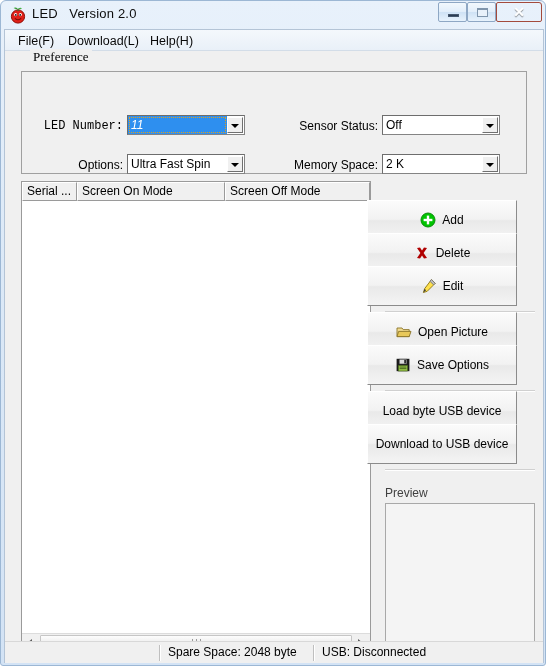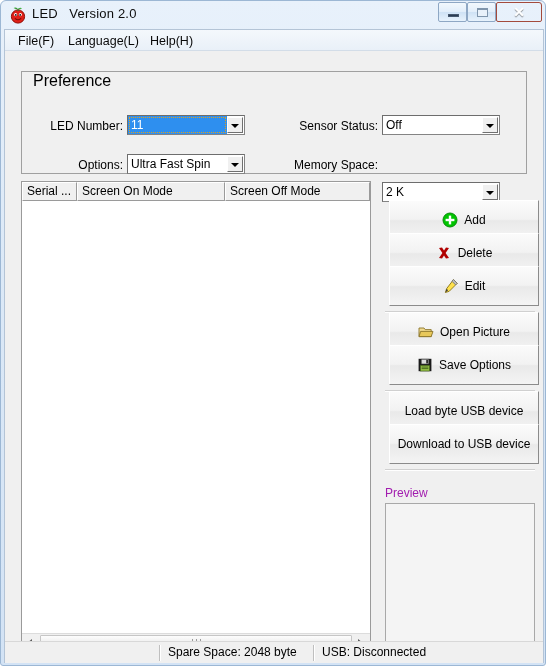--- a/index.html
+++ b/index.html
@@ -139,25 +139,26 @@
   #groupbox {
     position: absolute;
     left: 16px; top: 41px;
     width: 506px; height: 103px;
     border: 1px solid #a0a0a0;
     box-sizing: border-box;
     background: transparent;
   }
   #groupbox-label {
     position: absolute;
-    left: 25px; top: 42px;
+    left: 25px; top: 19px;
     background: #f0f0f0;
     padding: 0 3px;
-    font-size: 16px;
-    color: #000;
+    font-size: 13px;
+    color: #000;
+    font-family: Liberation Serif, serif;
   }
 
   .field-label {
     position: absolute;
     font-size: 12px;
     color: #000;
     text-align: right;
     white-space: nowrap;
   }
 
@@ -180,21 +181,21 @@
     overflow: hidden;
     white-space: nowrap;
   }
   .combo.focused .combo-field {
     position: absolute;
     left: 0; top: 0; right: 17px; bottom: 0;
     background: #2e8fef;
     outline: 1px dotted #e0a020;
     outline-offset: -2px;
   }
-  .combo.focused .combo-text { color: #ffffff; }
+  .combo.focused .combo-text { color: #ffffff; font-style: italic; }
   .combo-btn {
     position: absolute;
     right: 1px; top: 1px;
     width: 16px; bottom: 1px;
     background: #f0f0f0;
     border: 1px solid #ffffff;
     border-right-color: #707070;
     border-bottom-color: #707070;
     box-sizing: border-box;
   }
@@ -291,21 +292,21 @@
   }
   #sb-grip i {
     position: absolute;
     top: 0; width: 1px; height: 7px;
     background: #9a9a9a;
   }
 
   
   .panel-btn {
     position: absolute;
-    left: 384px;
+    left: 362px;
     width: 150px;
     height: 40px;
     box-sizing: border-box;
     background: linear-gradient(to bottom,#fbfbfb 0%,#f2f2f2 48%,#e9e9e9 52%,#f4f4f4 100%);
     border: 1px solid #ffffff;
     border-right-color: #8b8b8b;
     border-bottom-color: #8b8b8b;
     box-shadow: 0 0 0 1px rgba(0,0,0,0) ;
     cursor: default;
   }
@@ -328,21 +329,21 @@
     border-bottom: 1px solid #ffffff;
   }
 
   .icon16 { width: 16px; height: 16px; position: relative; flex: none; }
 
   
   #preview-label {
     position: absolute;
     left: 380px; top: 456px;
     font-size: 12px;
-    color: #a21caf;
+    color: #404040;
   }
   #preview-box {
     position: absolute;
     left: 380px; top: 473px;
     width: 150px; height: 148px;
     background: #f4f4f4;
     border: 1px solid #a8a8a8;
     box-sizing: border-box;
   }
 
@@ -406,28 +407,28 @@
     </div>
     <div class="win-btn" id="btn-close">
       <span class="glyph-close">✕</span>
     </div>
   </div>
 
   <div id="client">
 
     <div id="menubar">
       <div class="menu-item" style="left:8px;">File(F)</div>
-      <div class="menu-item" style="left:58px;">Language(L)</div>
+      <div class="menu-item" style="left:58px;">Download(L)</div>
       <div class="menu-item" style="left:140px;">Help(H)</div>
     </div>
 
     <div id="groupbox"></div>
     <div id="groupbox-label">Preference</div>
 
-    <div class="field-label" style="left:30px; top:89px; width:88px;">LED Number:</div>
+    <div class="field-label" style="left:30px; top:89px; width:88px;font-family:Liberation Mono, monospace;">LED Number:</div>
     <div class="combo focused" style="left:122px; top:85px; width:118px;">
       <div class="combo-field"></div>
       <div class="combo-text">11</div>
       <div class="combo-btn">
         <span class="combo-arrow"></span>
       </div>
     </div>
 
     <div class="field-label" style="left:30px; top:128px; width:88px;">Options:</div>
     <div class="combo" style="left:122px; top:124px; width:118px;">
@@ -439,21 +440,21 @@
 
     <div class="field-label" style="left:275px; top:89px; width:98px;">Sensor Status:</div>
     <div class="combo" style="left:377px; top:85px; width:118px;">
       <div class="combo-text">Off</div>
       <div class="combo-btn">
         <span class="combo-arrow"></span>
       </div>
     </div>
 
     <div class="field-label" style="left:275px; top:128px; width:98px;">Memory Space:</div>
-    <div class="combo" style="left:377px; top:124px; width:118px;margin-top:28px;">
+    <div class="combo" style="left:377px; top:124px; width:118px;">
       <div class="combo-text">2 K</div>
       <div class="combo-btn">
         <span class="combo-arrow"></span>
       </div>
     </div>
 
     <div id="listview">
       <div id="list-header">
         <div class="list-col" style="width:55px;">Serial ...</div>
         <div class="list-col" style="width:148px;">Screen On Mode</div>

